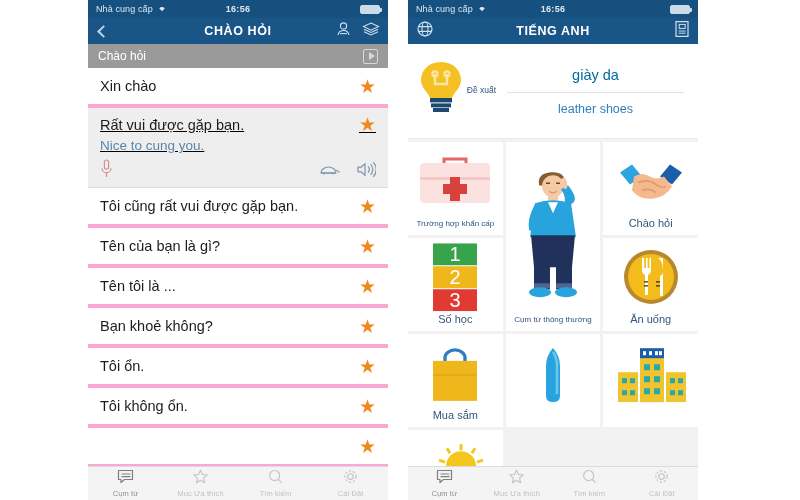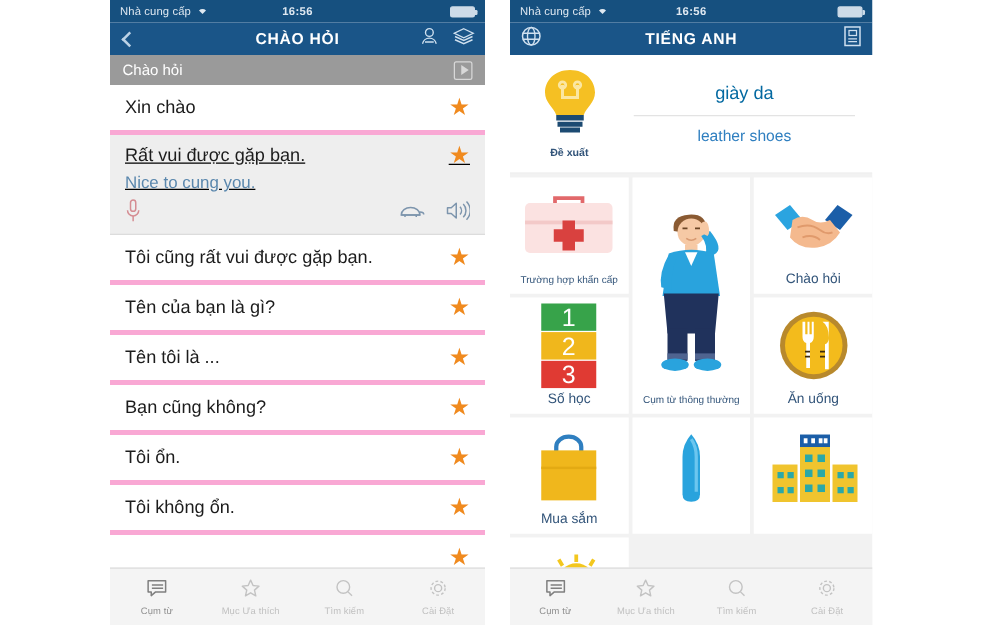--- a/index.html
+++ b/index.html
@@ -140,21 +140,21 @@
   .exp-icons {
     display: flex; align-items: center;
     margin-top: 7px; height: 22px;
   }
   .exp-icons .right { margin-left: auto; display: flex; align-items: center; gap: 16px; }
 
   
   .tabbar {
     position: absolute;
     left: 0; right: 0; bottom: 0;
-    height: 46px;
+    height: 34px;
     background: #f4f4f4;
     border-top: 1px solid #dcdcdc;
     display: flex;
     align-items: center;
   }
   .tab {
     flex: 1;
     display: flex;
     flex-direction: column;
     align-items: center;
@@ -169,25 +169,23 @@
   .suggest {
     background: #ffffff;
     display: flex;
     align-items: stretch;
     height: 95px;
     border-bottom: 1px solid #eaeaea;
   }
   .suggest-left {
     width: 95px;
     display: flex;
-    flex-direction: column;
     align-items: center;
     justify-content: center;
     padding-bottom: 3px;
-    font-weight: bold;
   }
   .suggest-left .lbl { font-size: 8.5px; color: #33557a; margin-top: 1px; }
   .suggest-right {
     flex: 1;
     display: flex;
     flex-direction: column;
     justify-content: center;
     padding: 0 14px 0 4px;
   }
   .sg-word {
@@ -342,21 +340,21 @@
       </div>
       <div class="row">
         <span class="txt">Tên của bạn là gì?</span>
         <span class="star">★</span>
       </div>
       <div class="row">
         <span class="txt">Tên tôi là ...</span>
         <span class="star">★</span>
       </div>
       <div class="row">
-        <span class="txt">Bạn cũng không?</span>
+        <span class="txt">Bạn khoẻ không?</span>
         <span class="star">★</span>
       </div>
       <div class="row">
         <span class="txt">Tôi ổn.</span>
         <span class="star">★</span>
       </div>
       <div class="row">
         <span class="txt">Tôi không ổn.</span>
         <span class="star">★</span>
       </div>

